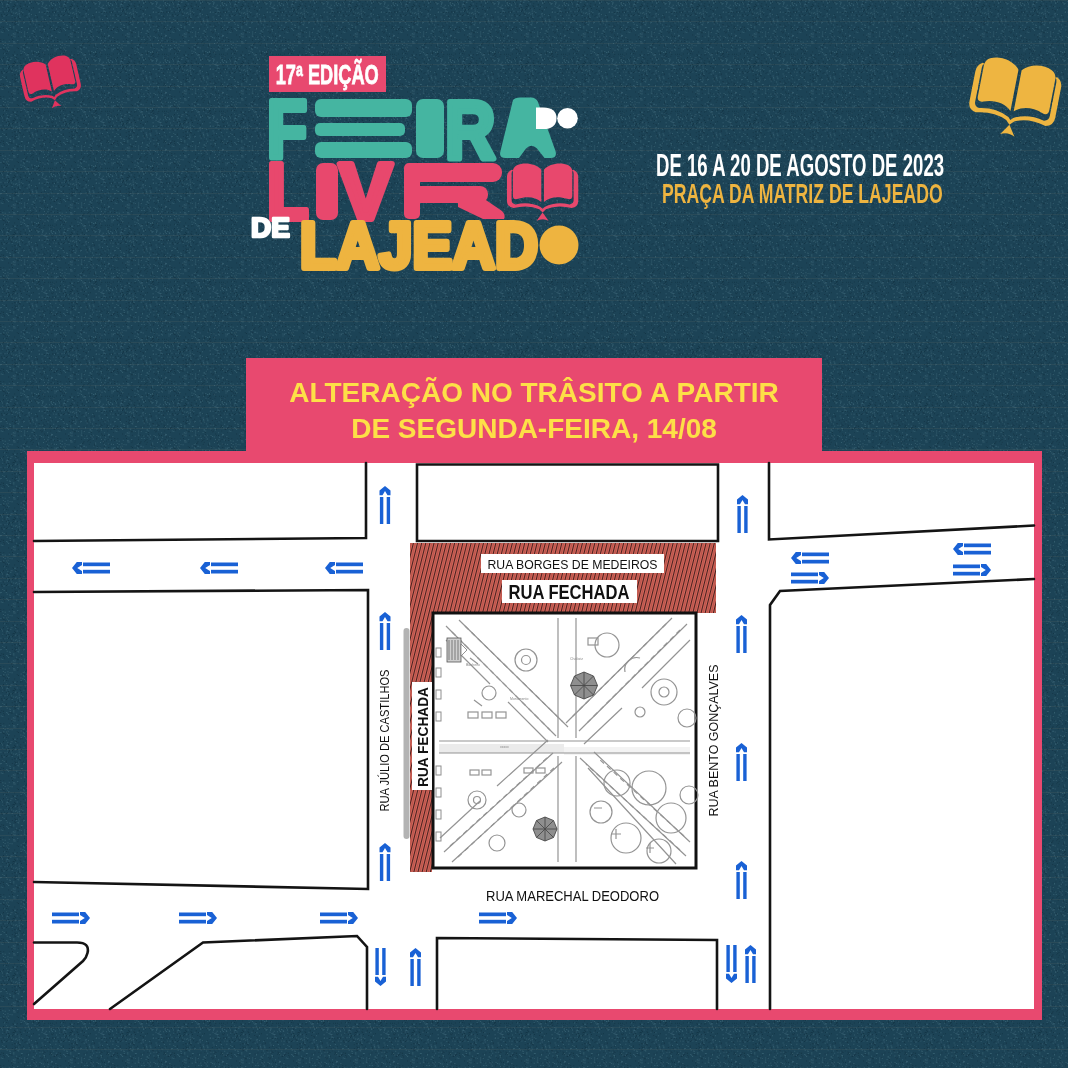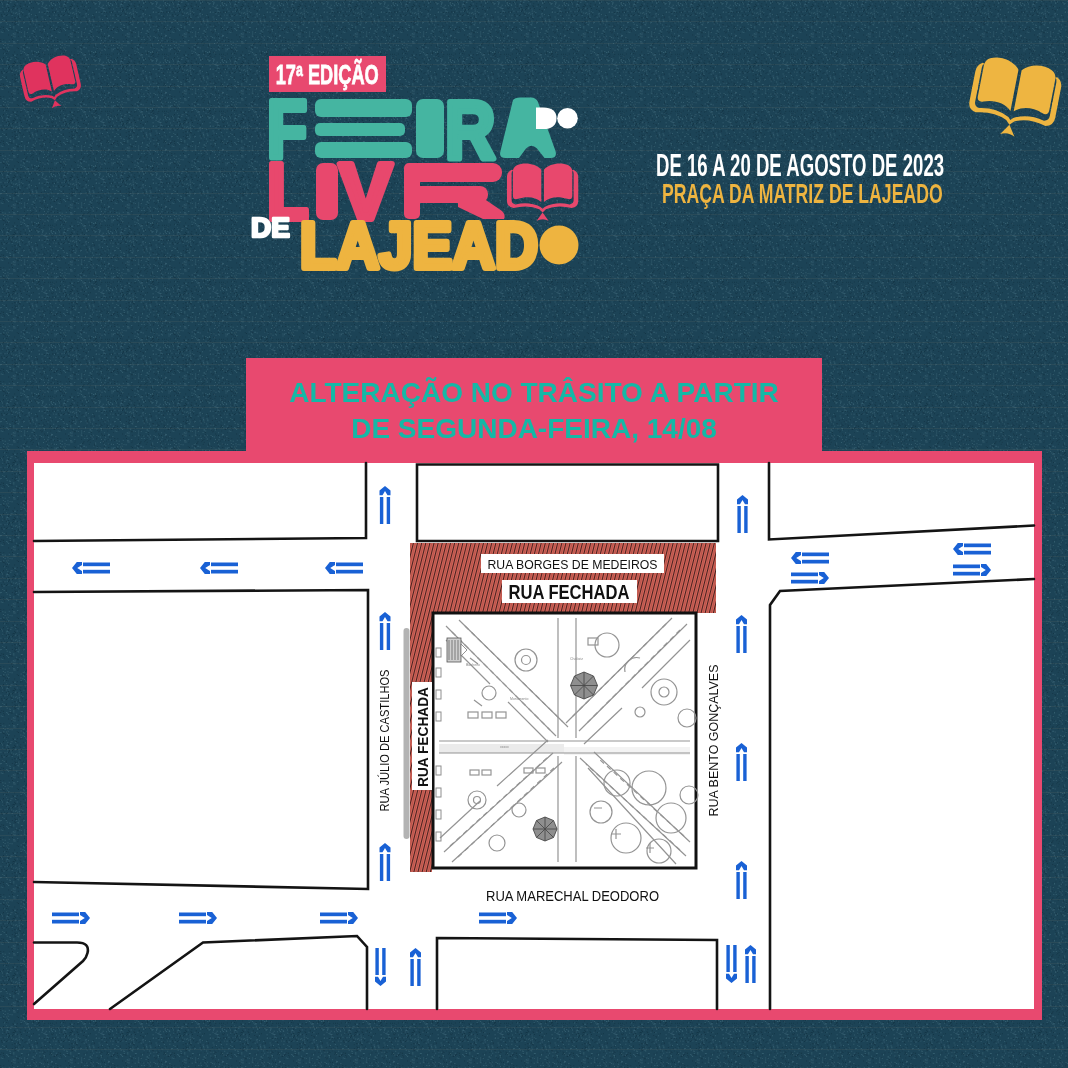--- a/index.html
+++ b/index.html
@@ -82,21 +82,21 @@
     </g>
   </svg>
 
   <div class="abs" style="left:656px;top:148px;width:285px;height:30px;color:#fff;font-weight:bold;
     font-size:31px;white-space:nowrap;transform:scaleX(0.60);transform-origin:left;">DE 16 A 20 DE AGOSTO DE 2023</div>
 
   <div class="abs" style="left:662px;top:178px;width:277px;height:28px;color:#eeb440;font-weight:bold;
     font-size:28px;white-space:nowrap;transform:scaleX(0.63);transform-origin:left;">PRAÇA DA MATRIZ DE LAJEADO</div>
 
   <div class="abs" style="left:246px;top:358px;width:576px;height:105px;background:#e8496f;"></div>
-  <div class="abs" style="left:246px;top:375px;width:576px;text-align:center;color:#14b8a6;font-weight:bold;
+  <div class="abs" style="left:246px;top:375px;width:576px;text-align:center;color:#fde047;font-weight:bold;
     font-size:28px;line-height:36px;">ALTERAÇÃO NO TRÂSITO A PARTIR<br>DE SEGUNDA-FEIRA, 14/08</div>
 
   <svg class="abs" style="left:27px;top:451px" width="1015" height="569" viewBox="27 451 1015 569">
     <defs>
       <pattern id="hatch" width="4" height="9" patternUnits="userSpaceOnUse" patternTransform="rotate(14)">
         <rect width="4" height="9" fill="#df695d"></rect>
         <rect x="0" width="1.1" height="9" fill="#45211f"></rect>
         <rect x="2.5" width="0.6" height="9" fill="#8d413b"></rect>
       </pattern>
 

